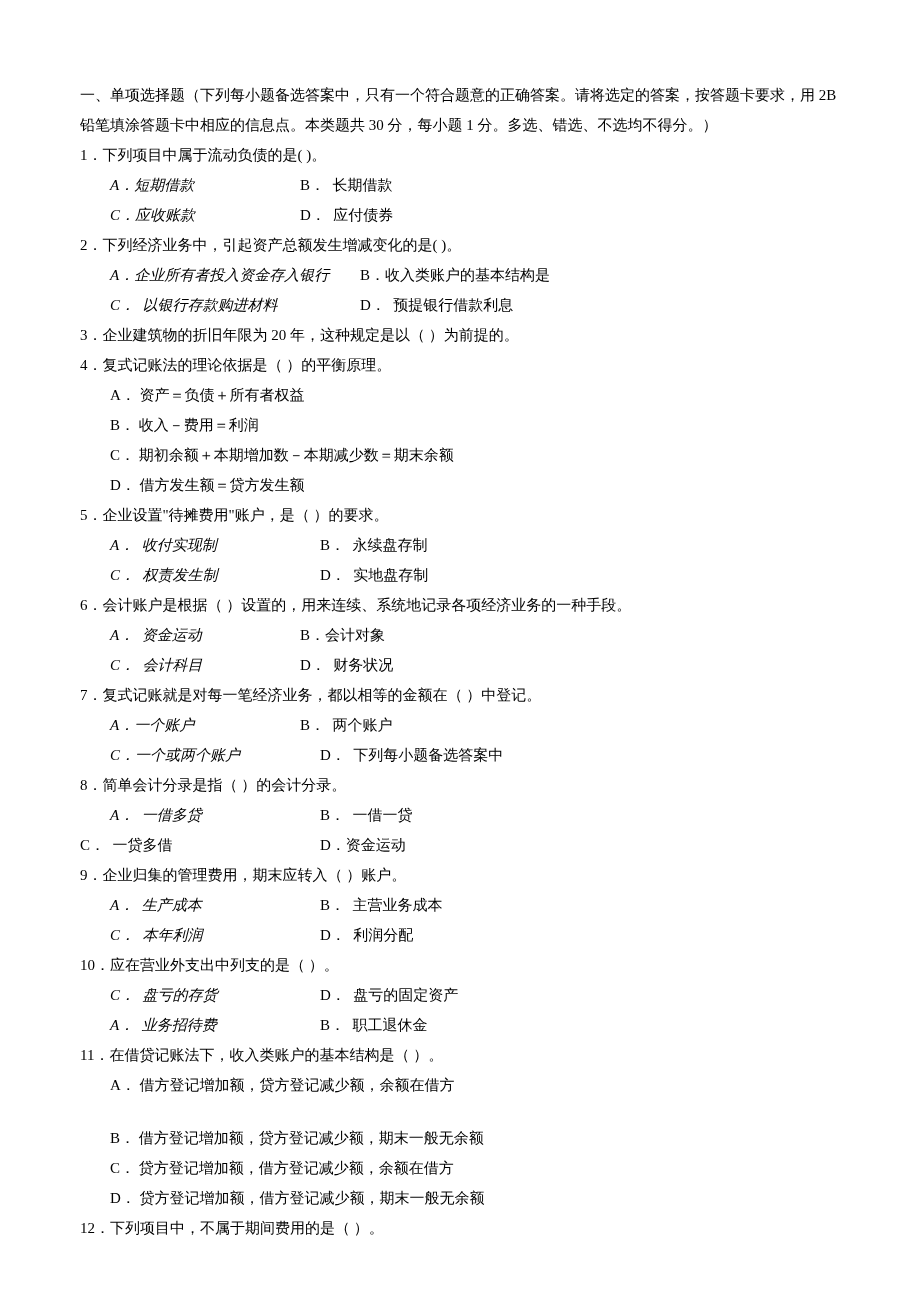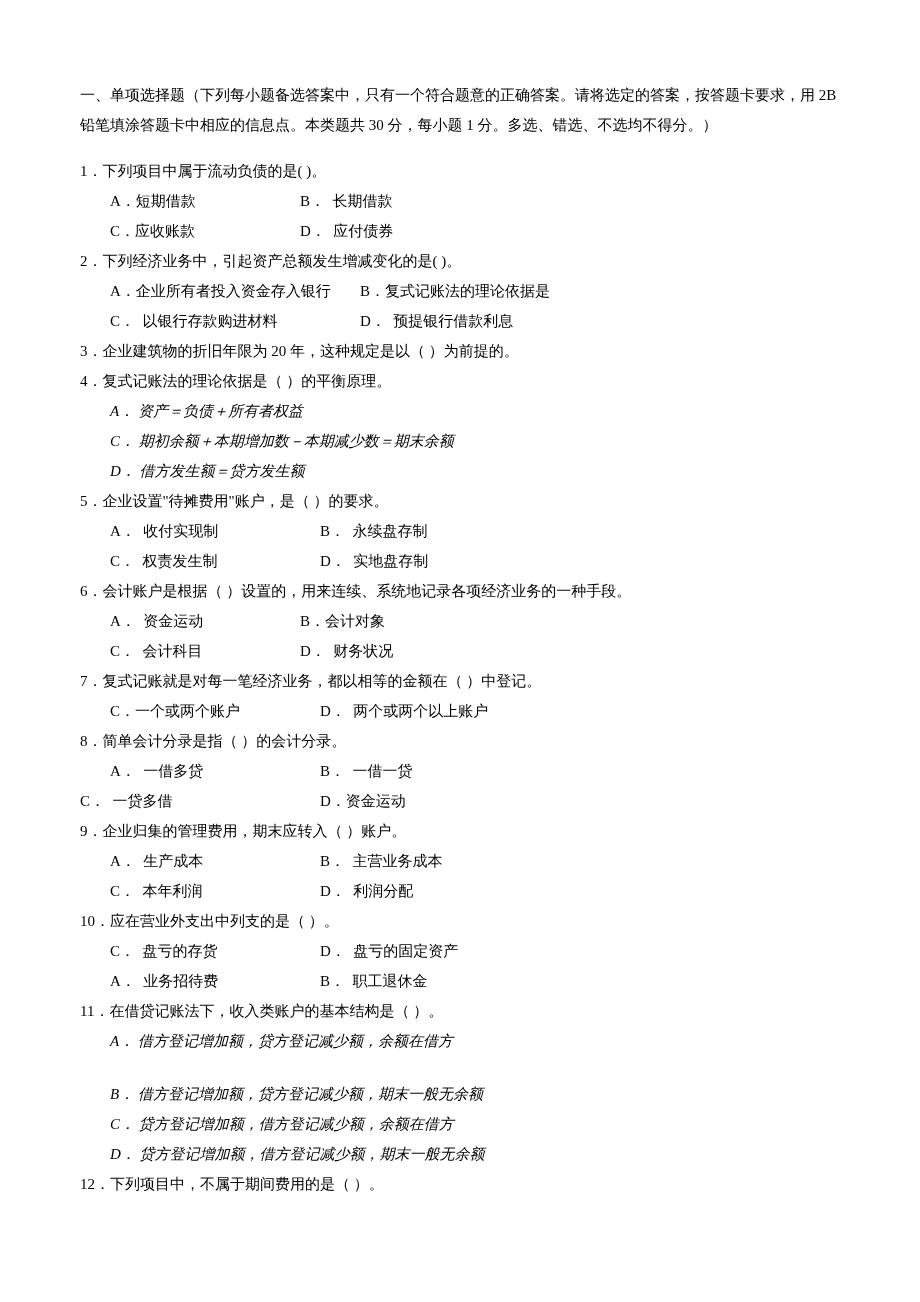--- a/index.html
+++ b/index.html
@@ -10,43 +10,43 @@
     body {
       font-family: "SimSun", "宋体", serif;
       font-size: 15px;
       line-height: 2.0;
       color: #000;
       background: #fff;
       padding: 80px 80px 40px 80px;
       width: 920px;
     }
     .section-header {
-      margin-bottom: 16px;
+      margin-bottom: 0;
     }
     .question {
       margin: 0;
     }
     .question-stem {
       display: block;
     }
     .options-row {
       display: flex;
     }
     .opt {
       white-space: pre;
     }
     .opt-a-indent {
       padding-left: 2em;
+      font-style: italic;
     }
     .opt-c-no-indent {
       padding-left: 0;
     }
     .full-line {
       padding-left: 2em;
-      font-style: italic;
     }
     .gap-line {
       height: 1.5em;
     }
   </style>
 </head>
 <body>
 
 <div class="section-header">一、单项选择题（下列每小题备选答案中，只有一个符合题意的正确答案。请将选定的答案，按答题卡要求，用 2B 铅笔填涂答题卡中相应的信息点。本类题共 30 分，每小题 1 分。多选、错选、不选均不得分。）</div>
 
@@ -59,35 +59,36 @@
   <div class="options-row">
     <span class="opt opt-a-indent" style="width:220px">C．应收账款</span>
     <span class="opt">D．  应付债券</span>
   </div>
 </div>
 
 <div class="question">
   <div class="question-stem">2．下列经济业务中，引起资产总额发生增减变化的是( )。</div>
   <div class="options-row">
     <span class="opt opt-a-indent" style="width:280px">A．企业所有者投入资金存入银行</span>
-    <span class="opt">B．复式记账法的理论依据是</span>
+    <span class="opt">B．收入类账户的基本结构是</span>
   </div>
   <div class="options-row">
     <span class="opt opt-a-indent" style="width:280px">C．  以银行存款购进材料</span>
     <span class="opt">D．  预提银行借款利息</span>
   </div>
 </div>
 
 <div class="question">
   <div class="question-stem">3．企业建筑物的折旧年限为 20 年，这种规定是以（  ）为前提的。</div>
 </div>
 
 <div class="question">
   <div class="question-stem">4．复式记账法的理论依据是（  ）的平衡原理。</div>
   <div class="full-line">A．  资产＝负债＋所有者权益</div>
+  <div class="full-line">B．  收入－费用＝利润</div>
   <div class="full-line">C．  期初余额＋本期增加数－本期减少数＝期末余额</div>
   <div class="full-line">D．  借方发生额＝贷方发生额</div>
 </div>
 
 <div class="question">
   <div class="question-stem">5．企业设置"待摊费用"账户，是（  ）的要求。</div>
   <div class="options-row">
     <span class="opt opt-a-indent" style="width:240px">A．  收付实现制</span>
     <span class="opt">B．  永续盘存制</span>
   </div>
@@ -105,22 +106,26 @@
   </div>
   <div class="options-row">
     <span class="opt opt-a-indent" style="width:220px">C．  会计科目</span>
     <span class="opt">D．  财务状况</span>
   </div>
 </div>
 
 <div class="question">
   <div class="question-stem">7．复式记账就是对每一笔经济业务，都以相等的金额在（  ）中登记。</div>
   <div class="options-row">
+    <span class="opt opt-a-indent" style="width:220px">A．一个账户</span>
+    <span class="opt">B．  两个账户</span>
+  </div>
+  <div class="options-row">
     <span class="opt opt-a-indent" style="width:240px">C．一个或两个账户</span>
-    <span class="opt">D．  两个或两个以上账户</span>
+    <span class="opt">D．  下列每小题备选答案中</span>
   </div>
 </div>
 
 <div class="question">
   <div class="question-stem">8．简单会计分录是指（  ）的会计分录。</div>
   <div class="options-row">
     <span class="opt opt-a-indent" style="width:240px">A．  一借多贷</span>
     <span class="opt">B．  一借一贷</span>
   </div>
   <div class="options-row">

